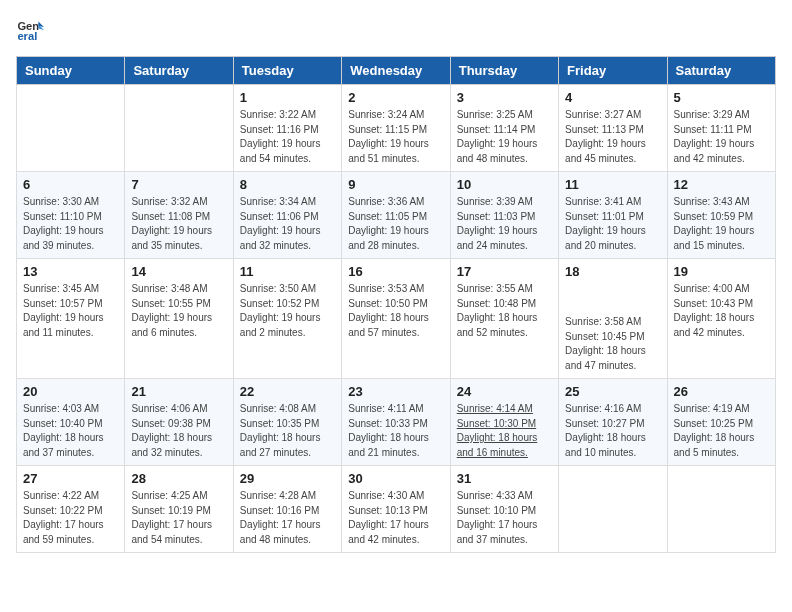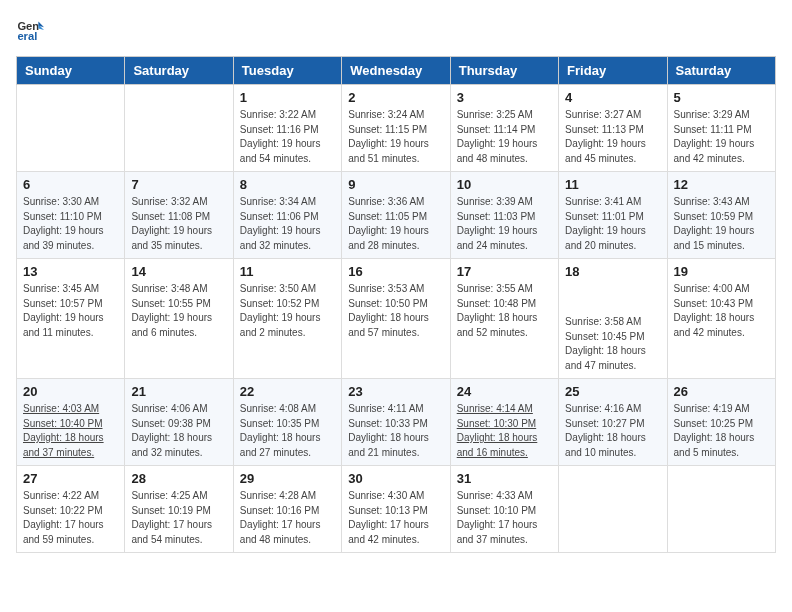--- a/index.html
+++ b/index.html
@@ -260,21 +260,21 @@
           <div class="day-number">19</div>
           <div class="day-detail" style="white-space: pre-line;">Sunrise: 4:00 AM
 Sunset: 10:43 PM
 Daylight: 18 hours
 and 42 minutes.</div>
         </td>
       </tr>
       <tr>
         <td>
           <div class="day-number">20</div>
-          <div class="day-detail" style="white-space: pre-line; text-decoration: underline;">Sunrise: 4:03 AM
+          <div class="day-detail" style="white-space: pre-line;">Sunrise: 4:03 AM
 Sunset: 10:40 PM
 Daylight: 18 hours
 and 37 minutes.</div>
         </td>
         <td>
           <div class="day-number">21</div>
           <div class="day-detail" style="white-space: pre-line;">Sunrise: 4:06 AM
 Sunset: 09:38 PM
 Daylight: 18 hours
 and 32 minutes.</div>

